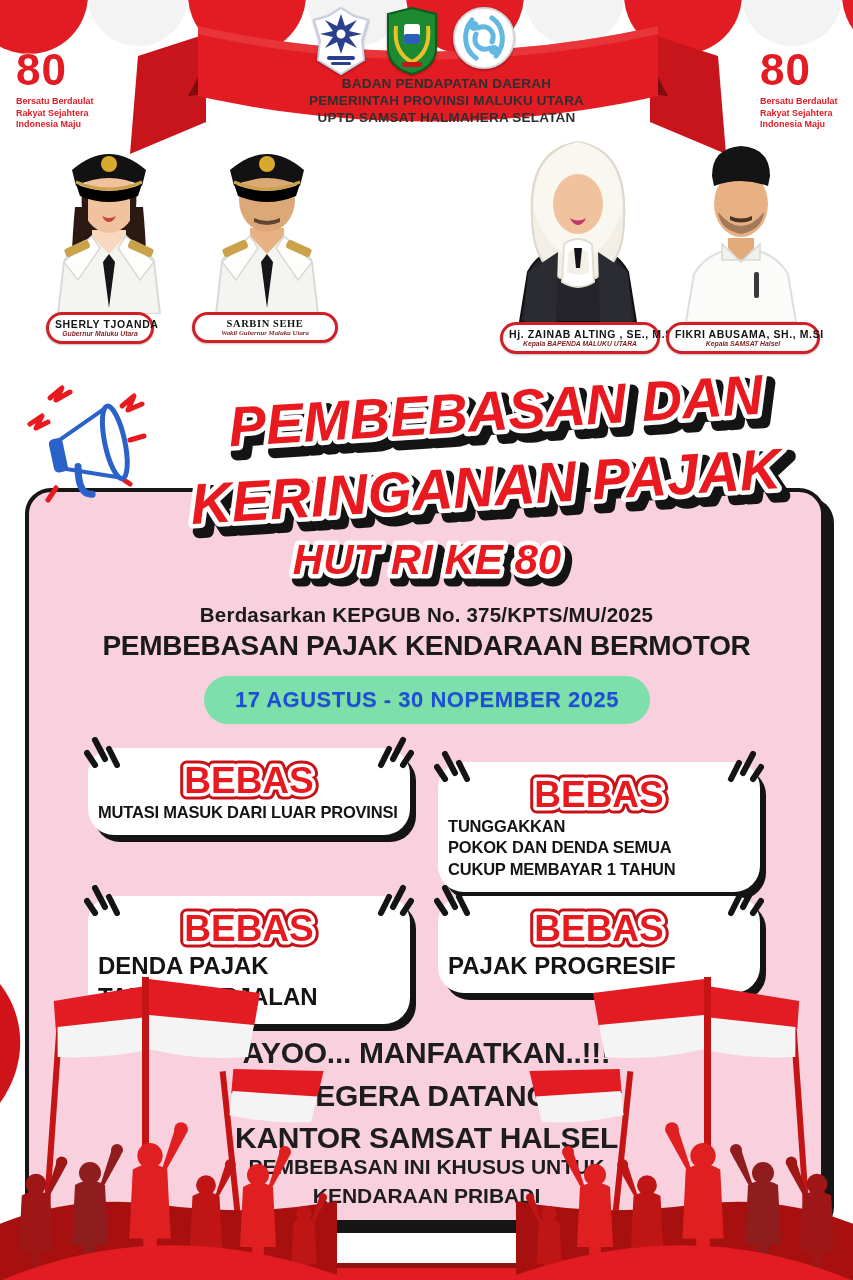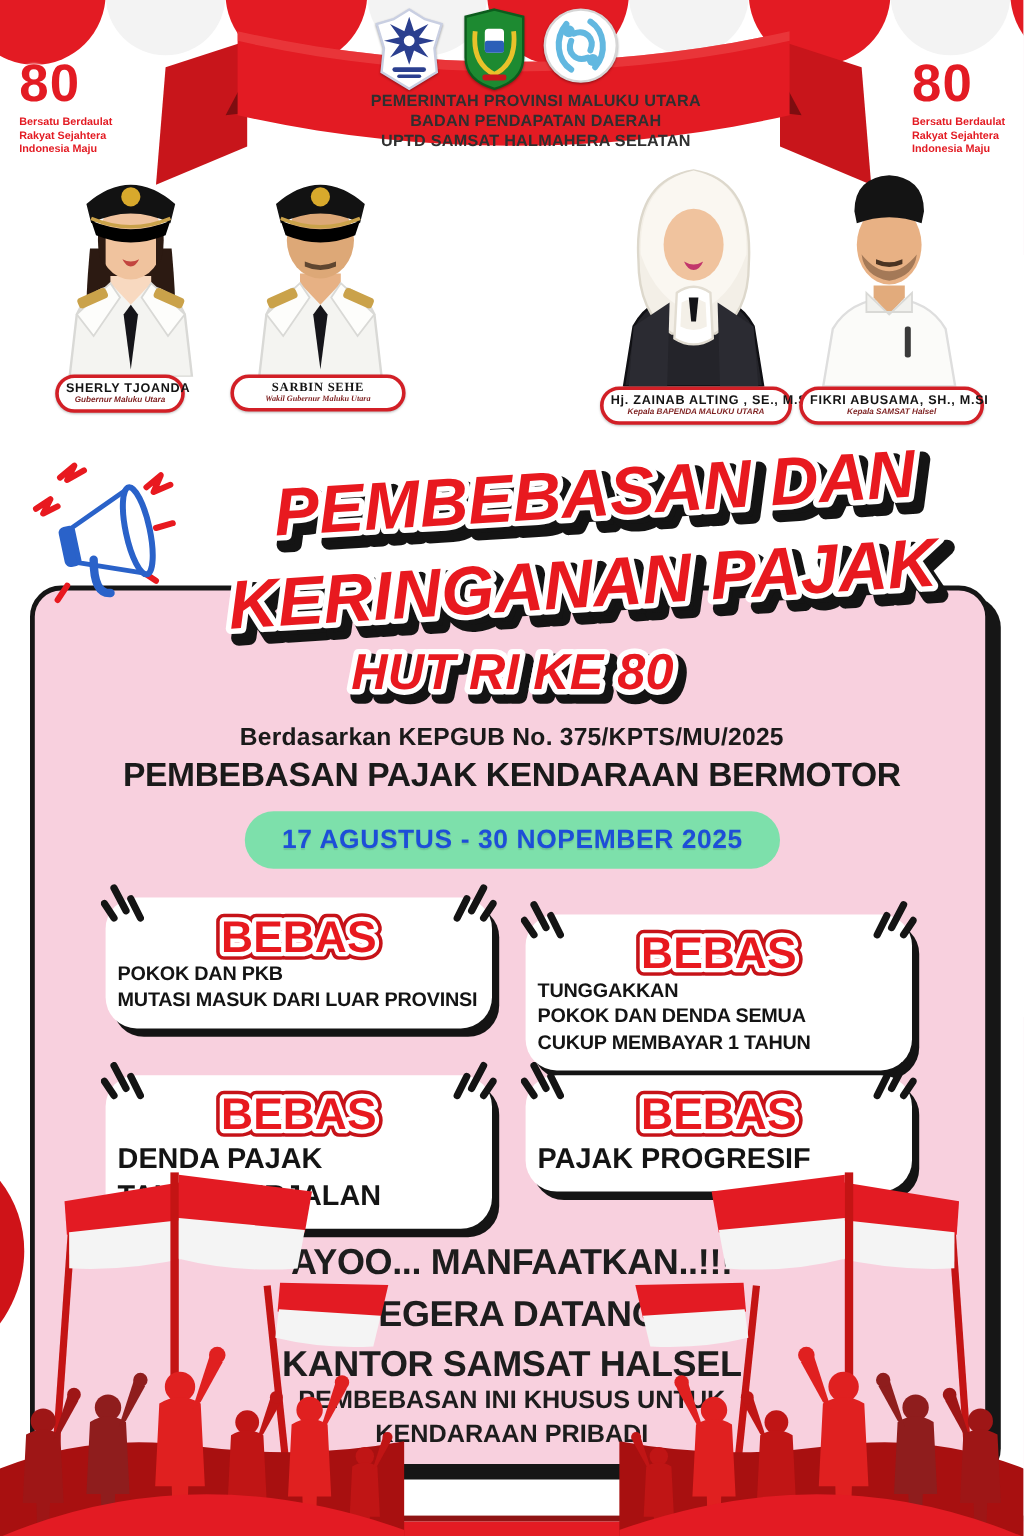--- a/index.html
+++ b/index.html
@@ -158,22 +158,22 @@
   <div class="badge80 right">
     <div class="badge-num">80</div>
     <div class="badge-slogan">
       <div>Bersatu Berdaulat</div>
       <div>Rakyat Sejahtera</div>
       <div>Indonesia Maju</div>
     </div>
   </div>
 
   <div class="org">
+    <div>BADAN PENDAPATAN DAERAH</div>
     <div>PEMERINTAH PROVINSI MALUKU UTARA</div>
-    <div>BADAN PENDAPATAN DAERAH</div>
     <div>UPTD SAMSAT HALMAHERA SELATAN</div>
   </div>
 
   <div class="portrait" style="left:30px; top:112px;">
     <svg width="158" height="202" viewBox="0 0 158 202">
       <path d="M45,95 Q38,170 46,200 L112,200 Q120,170 113,95 Z" fill="#2c1a12"></path>
       <path d="M28,202 L34,150 Q44,126 79,124 Q114,126 124,150 L130,202 Z" fill="#f4f4f1" stroke="#d9d9d6" stroke-width="2"></path>
       <path d="M62,124 L79,142 L96,124 L96,118 L62,118 Z" fill="#f8d9c0"></path>
       <path d="M79,142 L73,150 L79,196 L85,150 Z" fill="#15151a"></path>
       <path d="M34,150 L62,124 L70,136 L48,168 Z" fill="#fdfdfb" stroke="#d9d9d6" stroke-width="1.5"></path>
@@ -314,21 +314,20 @@
             <line x1="17" y1="25" x2="27" y2="6"></line>
             <line x1="27" y1="31" x2="35" y2="19"></line>
           </g>
         </svg>
     </span>
     <div class="bubble">
       <svg class="bebas-svg" width="210" height="48" viewBox="0 0 210 48">
         <text class="bb-outer" x="105" y="37" font-size="37" text-anchor="middle">BEBAS</text>
         <text class="bb-inner" x="105" y="37" font-size="37" text-anchor="middle">BEBAS</text>
       </svg>
-      <div class="benefit-line">POKOK DAN PKB</div>
       <div class="benefit-line">MUTASI MASUK DARI LUAR PROVINSI</div>
     </div>
   </div>
 
   <div class="benefit" style="left:438px; top:762px; width:322px;">
     <span class="sparks sl" style="left:-4px; top:-14px;">
       <svg width="38" height="38" viewBox="0 0 38 38">
           <g stroke="#141414" stroke-width="6" stroke-linecap="round">
             <line x1="5" y1="31" x2="13" y2="15"></line>
             <line x1="17" y1="25" x2="27" y2="6"></line>

